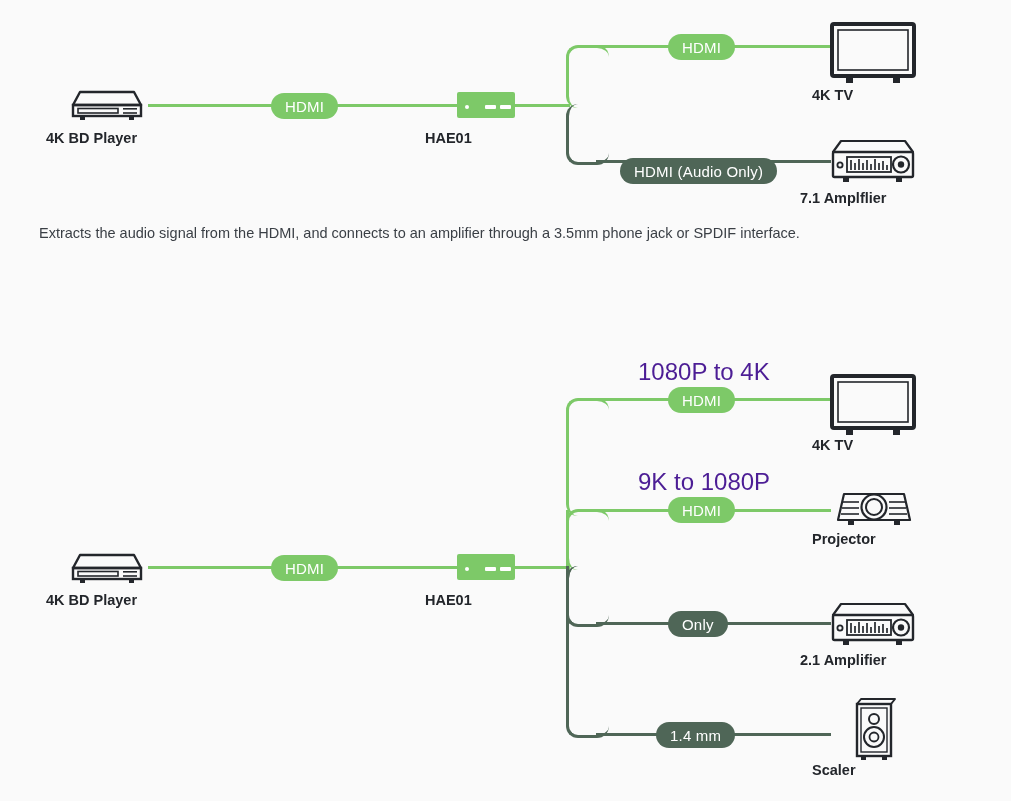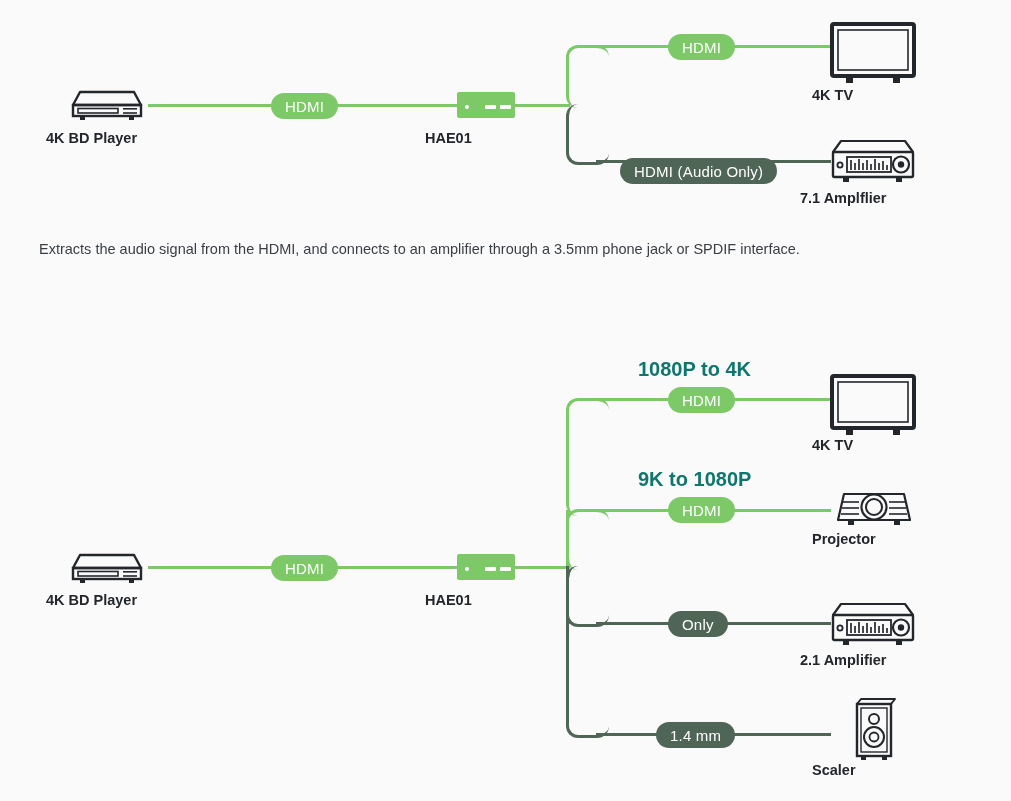--- a/index.html
+++ b/index.html
@@ -49,22 +49,22 @@
     position:absolute;
     font-size:14.5px;font-weight:700;
     color:#23262B;
     white-space:nowrap;
     text-align:left;
   }
 
   
   .branch-title{
     position:absolute;
-    font-size:20px;font-weight:700;
-    color:#0f766e;
+    font-size:24px;font-weight:400;
+    color:#4c1d95;
     white-space:nowrap;
   }
 
   
   .para{
     position:absolute;
     font-size:14.5px;
     color:#3A3F45;
     white-space:nowrap;
   }
@@ -166,21 +166,21 @@
         <line x1="57" y1="26" x2="57" y2="31"></line>
       </g>
       <circle cx="71" cy="25.5" r="8" fill="none" stroke="#23262B" stroke-width="2.2"></circle>
       <circle cx="71" cy="25.5" r="3.2" fill="#23262B"></circle>
       <rect x="13" y="38" width="6" height="5" fill="#23262B"></rect>
       <rect x="66" y="38" width="6" height="5" fill="#23262B"></rect>
     </svg>
   </div>
   <div class="caption" style="left:800px;top:190px;width:146px;">7.1 Amplflier</div>
 
-  <div class="para" style="left:39px;top:241px;">Extracts the audio signal from the HDMI, and connects to an amplifier through a 3.5mm phone jack or SPDIF interface.</div>
+  <div class="para" style="left:39px;top:225px;">Extracts the audio signal from the HDMI, and connects to an amplifier through a 3.5mm phone jack or SPDIF interface.</div>
 
   <div class="wire h" style="left:148px;top:566px;width:320px;"></div>
 
   <div class="abs" style="left:70px;top:549px;">
     <svg width="74" height="38" viewBox="0 0 74 38">
       <path d="M10 6 L64 6 L71 19 L3 19 Z" fill="none" stroke="#23262B" stroke-width="2.4" stroke-linejoin="round"></path>
       <rect x="3" y="19" width="68" height="11" fill="none" stroke="#23262B" stroke-width="2.4"></rect>
       <rect x="8" y="22.5" width="40" height="4.5" fill="none" stroke="#23262B" stroke-width="1.6"></rect>
       <line x1="53" y1="22.8" x2="67" y2="22.8" stroke="#23262B" stroke-width="1.6"></line>
       <line x1="53" y1="27" x2="67" y2="27" stroke="#23262B" stroke-width="1.6"></line>

